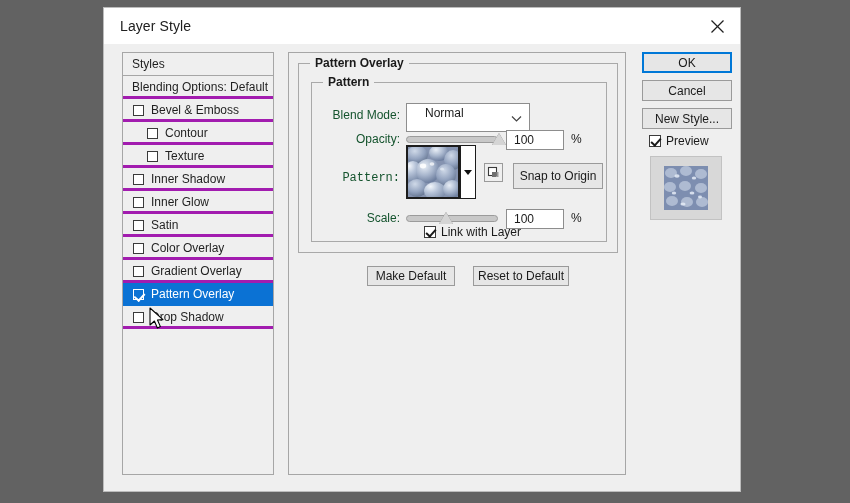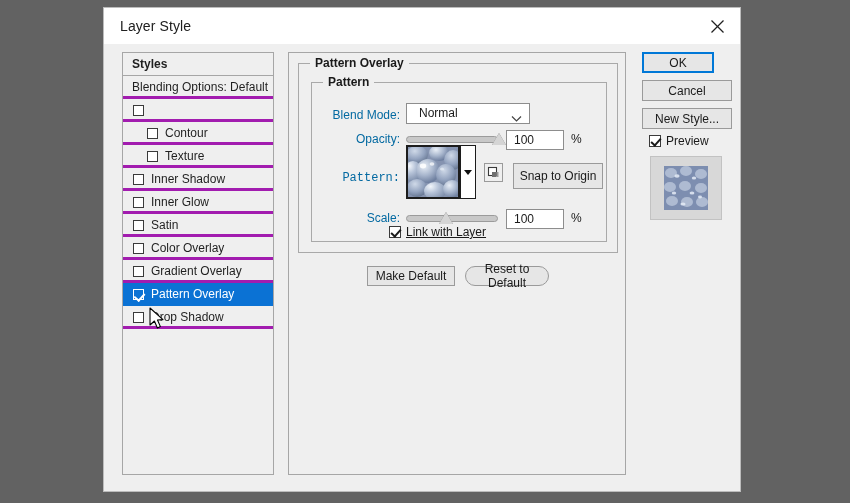--- a/index.html
+++ b/index.html
@@ -67,21 +67,20 @@
   }
   .styles-header {
     height: 23px;
     line-height: 23px;
     padding-left: 9px;
     background: #efefef;
     border-bottom: 1px solid #a6a6a6;
     font-size: 12px;
     color: #1f1f1f;
     box-sizing: border-box;
-    font-weight: bold;
   }
   .style-row {
     position: relative;
     height: 23px;
     line-height: 23px;
     border-bottom: 3px solid #a21caf;
     font-size: 12px;
     color: #1f1f1f;
     box-sizing: border-box;
     white-space: nowrap;
@@ -162,33 +161,33 @@
     left: 12px;
     top: 18px;
     width: 296px;
     height: 160px;
   }
 
   .row-label {
     position: absolute;
     text-align: right;
     font-size: 12px;
-    color: #0369a1;
+    color: #14532d;
     white-space: nowrap;
   }
 
   
   .combo {
     position: absolute;
     background: #ffffff;
     border: 1px solid #8d8d8d;
     box-sizing: border-box;
-    height: 21px;
+    height: 29px;
     line-height: 19px;
-    padding-left: 12px;
+    padding-left: 18px;
     font-size: 12px;
     color: #1a1a1a;
   }
   .combo .chev {
     position: absolute;
     right: 7px;
     top: 6px;
   }
 
   
@@ -345,20 +344,21 @@
       </svg>
     </div>
   </div>
 
   <div class="styles-panel">
     <div class="styles-header">Styles</div>
     <div id="styles-rows">
         <div class="style-row plain"><span>Blending Options: Default</span></div>
         <div class="style-row">
           <span class="cb"></span>
+          <span class="lbl">Bevel &amp; Emboss</span>
         </div>
         <div class="style-row indent">
           <span class="cb"></span>
           <span class="lbl">Contour</span>
         </div>
         <div class="style-row indent">
           <span class="cb"></span>
           <span class="lbl">Texture</span>
         </div>
         <div class="style-row">
@@ -467,32 +467,32 @@
 
         <div class="btn" style="left:201px; top:80px; width:90px; height:26px;">Snap to Origin</div>
 
         <div class="row-label" style="left:6px; top:128px; width:82px;">Scale:</div>
         <div class="slider" id="scale-slider" style="left:94px; top:132px; width:92px;">
           <div class="thumb" id="scale-thumb" style="left: 31.64px;"></div>
         </div>
         <div class="numfield" style="left:194px; top:126px; width:58px;">100</div>
         <div class="pct" style="left:259px; top:128px;">%</div>
 
-        <div class="chk" style="left:77px; top:142px;text-decoration:underline;">
+        <div class="chk" style="left:112px; top:142px;">
           <span class="box checked"></span>
           <span>Link with Layer</span>
         </div>
       </div>
 
       <div class="btn" style="left:68px; top:202px; width:88px; height:20px;">Make Default</div>
-      <div class="btn" style="left:166px; top:202px; width:84px; height:20px;border-radius:10px;">Reset to Default</div>
+      <div class="btn" style="left:174px; top:202px; width:96px; height:20px;">Reset to Default</div>
     </div>
   </div>
 
-  <div class="btn focus" style="left:538px; top:44px; width:72px; height:21px;">OK</div>
+  <div class="btn focus" style="left:538px; top:44px; width:90px; height:21px;">OK</div>
   <div class="btn" style="left:538px; top:72px; width:90px; height:21px;">Cancel</div>
   <div class="btn" style="left:538px; top:100px; width:90px; height:21px;">New Style...</div>
 
   <div class="chk" style="left:545px; top:126px;">
     <span class="box checked"></span>
     <span>Preview</span>
   </div>
 
   <div class="preview-frame" style="left:546px; top:148px; width:72px; height:64px;">
     <div class="preview-thumb">

